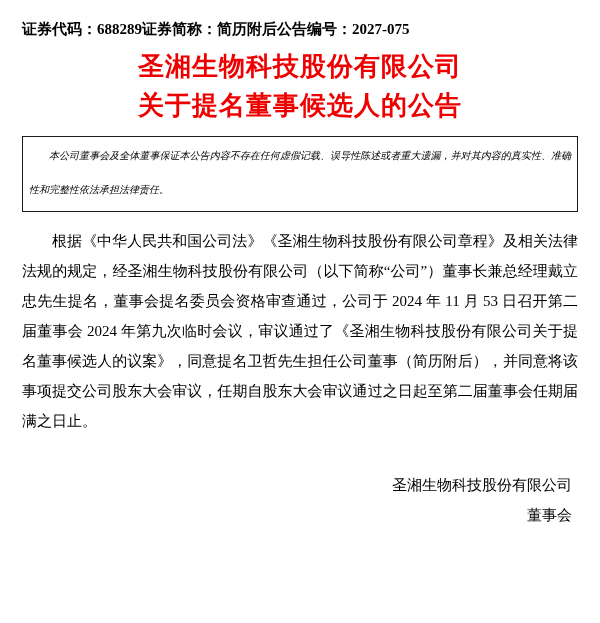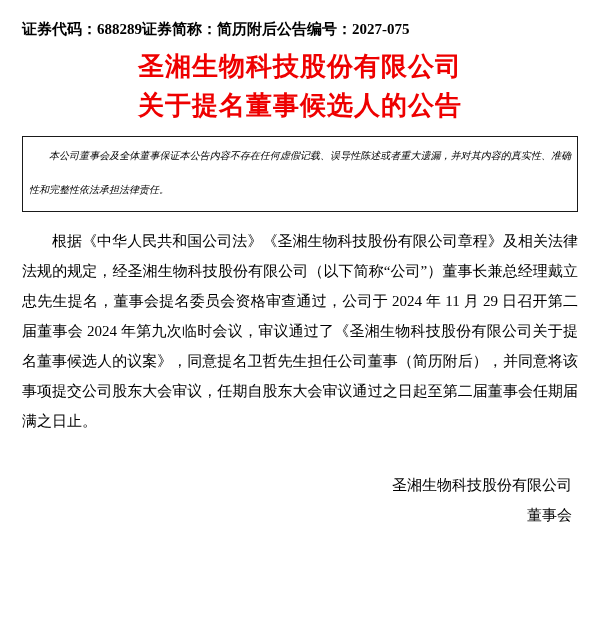--- a/index.html
+++ b/index.html
@@ -79,21 +79,21 @@
 
   <div class="doc-title">
     <div>圣湘生物科技股份有限公司</div>
     <div>关于提名董事候选人的公告</div>
   </div>
 
   <div class="disclaimer-box">
     <span>本公司董事会及全体董事保证本公告内容不存在任何虚假记载、误导性陈述或者重大遗漏，并对其内容的真实性、准确性和完整性依法承担法律责任。</span>
   </div>
 
-  <p class="body-paragraph">根据《中华人民共和国公司法》《圣湘生物科技股份有限公司章程》及相关法律法规的规定，经圣湘生物科技股份有限公司（以下简称“公司”）董事长兼总经理戴立忠先生提名，董事会提名委员会资格审查通过，公司于 2024 年 11 月 29 日召开第二届董事会 2024 年第九次临时会议，审议通过了《圣湘生物科技股份有限公司关于提名董事候选人的议案》，同意提名卫哲先生担任公司董事（简历附后），并同意将该事项提交公司股东大会审议，任期自股东大会审议通过之日起至第二届董事会任期届满之日止。</p>
+  <p class="body-paragraph">根据《中华人民共和国公司法》《圣湘生物科技股份有限公司章程》及相关法律法规的规定，经圣湘生物科技股份有限公司（以下简称“公司”）董事长兼总经理戴立忠先生提名，董事会提名委员会资格审查通过，公司于 2024 年 11 月 53 日召开第二届董事会 2024 年第九次临时会议，审议通过了《圣湘生物科技股份有限公司关于提名董事候选人的议案》，同意提名卫哲先生担任公司董事（简历附后），并同意将该事项提交公司股东大会审议，任期自股东大会审议通过之日起至第二届董事会任期届满之日止。</p>
 
 
   <div class="signature-block">
     <div>圣湘生物科技股份有限公司</div>
     <div>董事会</div>
   </div>
 
 </div>
 
 </body></html>

